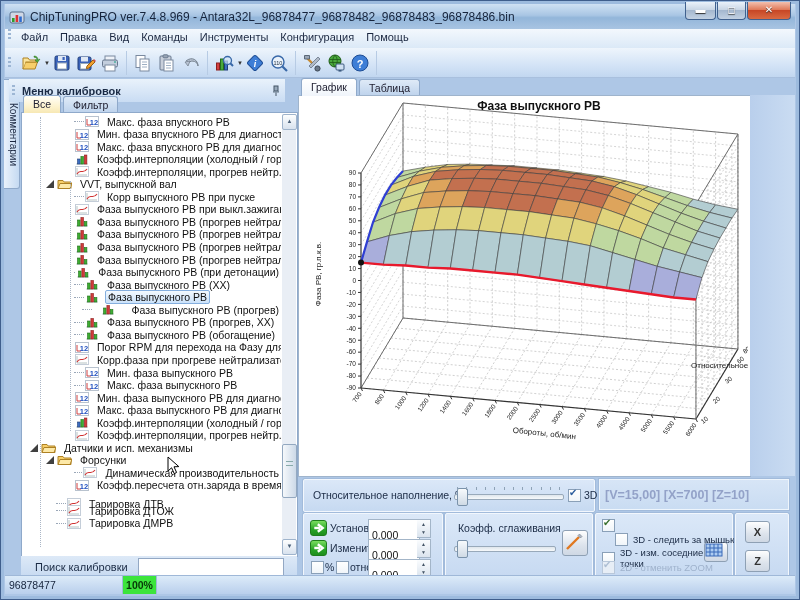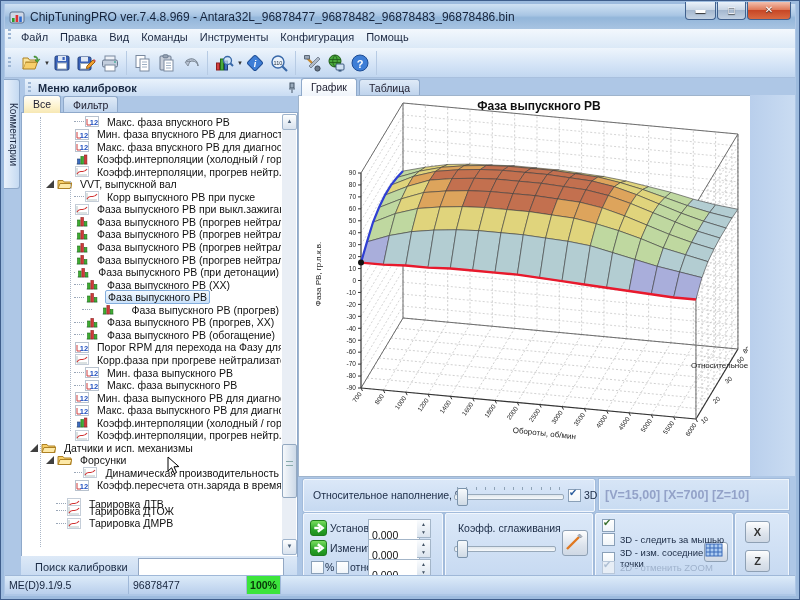--- a/index.html
+++ b/index.html
@@ -33,21 +33,21 @@
   .tgroup{display:flex;align-items:center;padding:0 4px;height:24px;
     border-right:1px solid #b7cbe4;}
   .tbtn{width:24px;height:24px;display:flex;align-items:center;justify-content:center;}
   .caret{font-size:6px;color:#333;margin-left:1px;}
   
   #vtab{position:absolute;left:3px;top:78px;width:15px;height:104px;
     writing-mode:vertical-rl;font-size:10px;color:#1b2740;text-align:center;
     background:linear-gradient(90deg,#eaf2fb,#c5daf2);border:1px solid #8fa9ca;
     border-left:none;border-radius:0 3px 3px 0;padding:2px 0;}
   
-  #lp-header{position:absolute;left:24px;top:78px;width:276px;height:17px;
+  #lp-header{position:absolute;left:8px;top:78px;width:276px;height:23px;
     background:linear-gradient(#e9f2fb,#c9dcf3);display:flex;align-items:center;}
   #lp-title{font-size:11px;font-weight:bold;color:#1a2a44;margin-left:3px;}
   #pin{margin-left:auto;margin-right:4px;}
   .tabrow{position:absolute;display:flex;align-items:flex-end;}
   .tab{font-size:10.5px;color:#223;border:1px solid #8fa9ca;border-bottom:none;
     border-radius:3px 3px 0 0;padding:2px 9px 2px 9px;margin-right:2px;
     background:linear-gradient(#dfeaf7,#bdd2ec);}
   .tab.active{background:linear-gradient(#fffef8,#fdf3cf 60%,#f7e8b4);
     position:relative;z-index:2;padding-bottom:3px;}
   .tab.active2{background:linear-gradient(#ffffff,#f0f5fb);position:relative;z-index:2;padding-bottom:3px;}
@@ -1080,41 +1080,40 @@
   <div class="gb" style="left:594px;top:512px;width:136px;height:65px;" id="optsbox">
     <div class="btn" style="left:108px;top:28px;width:22px;height:18px;">
       <svg width="18" height="14" viewBox="0 0 18 14">
           <rect x="1" y="1" width="16" height="12" fill="#aecdf2" stroke="#3868b8"></rect>
       <path d="M1 5h16M1 9h16M5 1v12M9 1v12M13 1v12" stroke="#3868b8" stroke-width="1"></path>
         </svg>
       </div>
   <div class="optrow" style="left: 6px; top: 5px; width: 124px;">
         <span class="cb c" style="margin-right: 5px;"></span>
       </div>
-      <div class="optrow" style="left: 6px; top: 19px; width: 124px;">
+      <div class="optrow" style="left: 19px; top: 19px; width: 124px;">
         <span class="cb" style="margin-right: 5px;"></span>
         <span>3D - следить за мышью</span>
       </div>
       <div class="optrow" style="left: 6px; top: 33px; width: 124px;">
         <span class="cb" style="margin-right: 5px;"></span>
         <span>3D - изм. соседние точки</span>
       </div>
       <div class="optrow dis" style="left: 6px; top: 47px; width: 124px;">
         <span class="cb c dis" style="margin-right: 5px;"></span>
         <span>2D - отменить ZOOM</span>
       </div>
     </div>
 
   <div class="gb" style="left:734px;top:512px;width:52px;height:65px;">
     <div class="btn" style="left:9px;top:7px;width:23px;height:20px;line-height:20px;">X</div>
     <div class="btn" style="left:9px;top:36px;width:23px;height:20px;line-height:20px;">Z</div>
   </div>
 
   <div id="statusbar">
-      <div class="scell" style="width: 124px;">ME(D)9.1/9.5</div>
       <div class="scell" style="width: 118px;">96878477</div>
       <div class="scell green" style="width: 34px;">100%</div>
     </div>
 
   <svg class="abs" style="left:166px;top:455px;z-index:50;" width="14" height="20" viewBox="0 0 14 20">
     <path d="M1 1 L1 15 L4.6 11.8 L7.2 17.6 L9.6 16.5 L7 10.8 L11.8 10.6 Z" fill="#fff" stroke="#000" stroke-width="1"></path>
   </svg>
 </div>
 
 </body></html>

